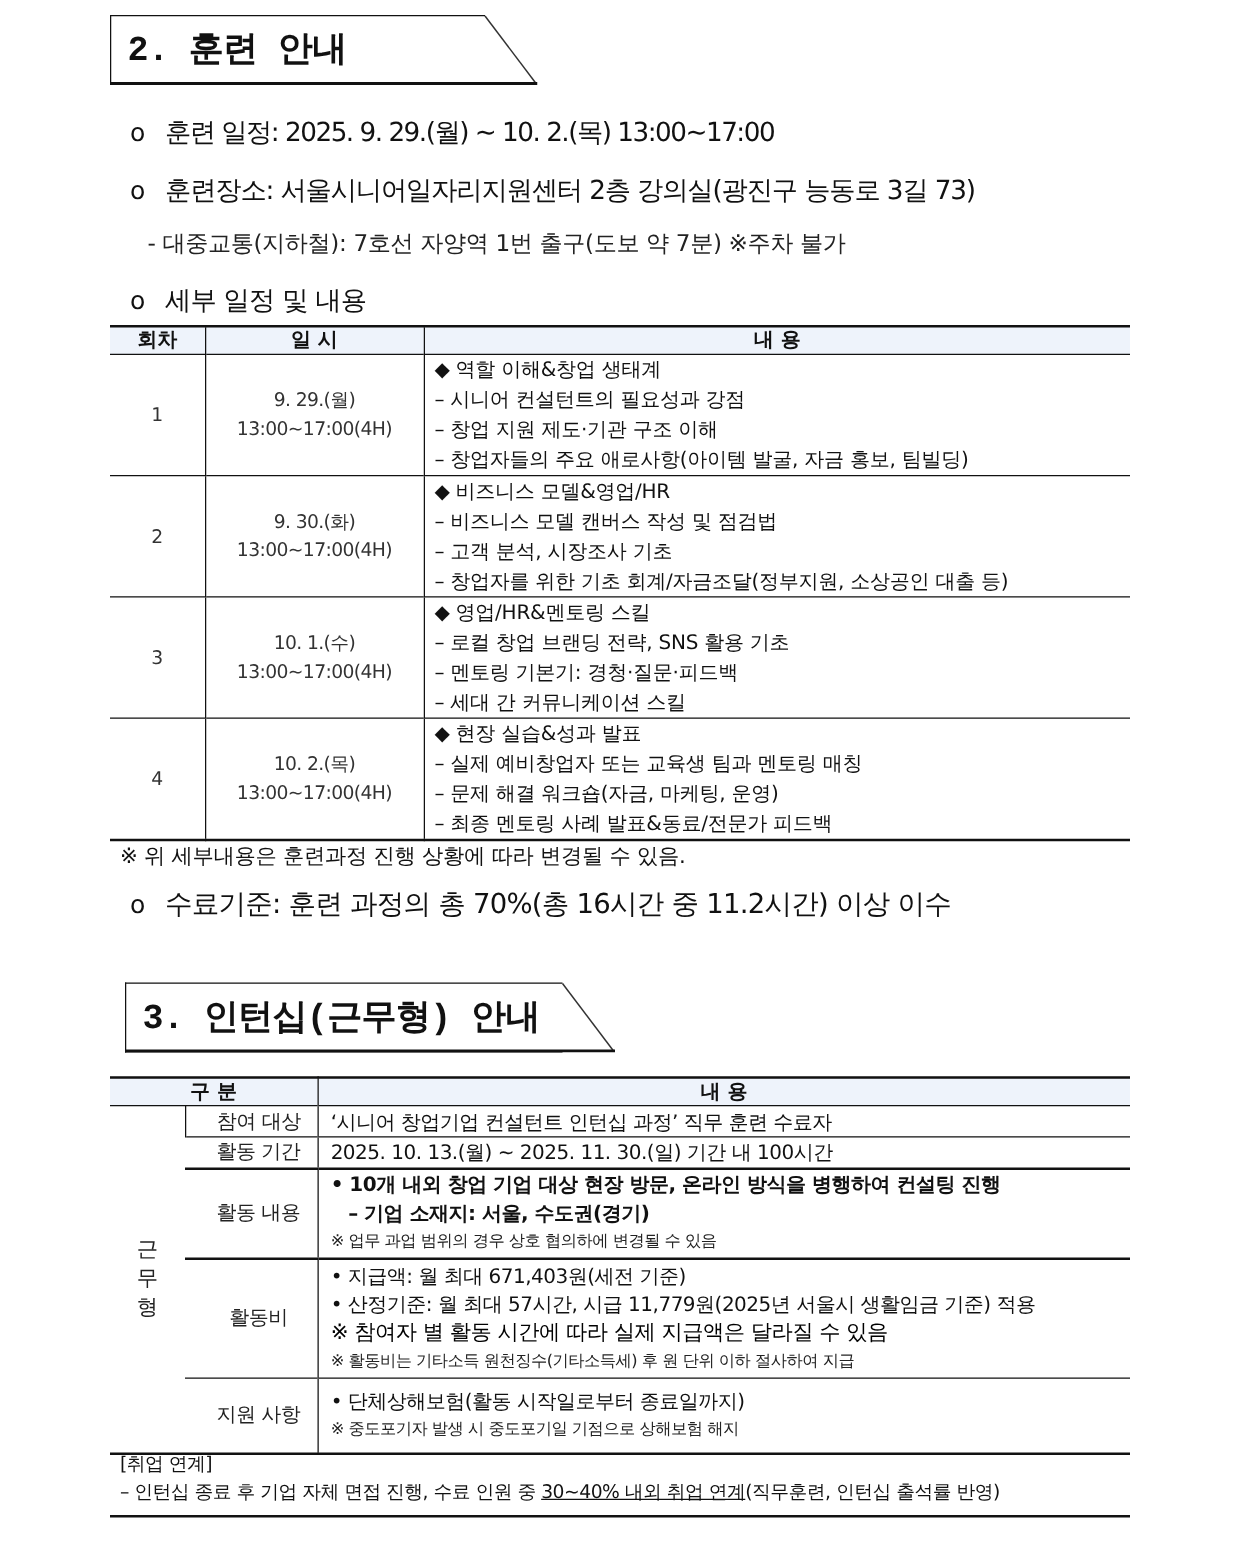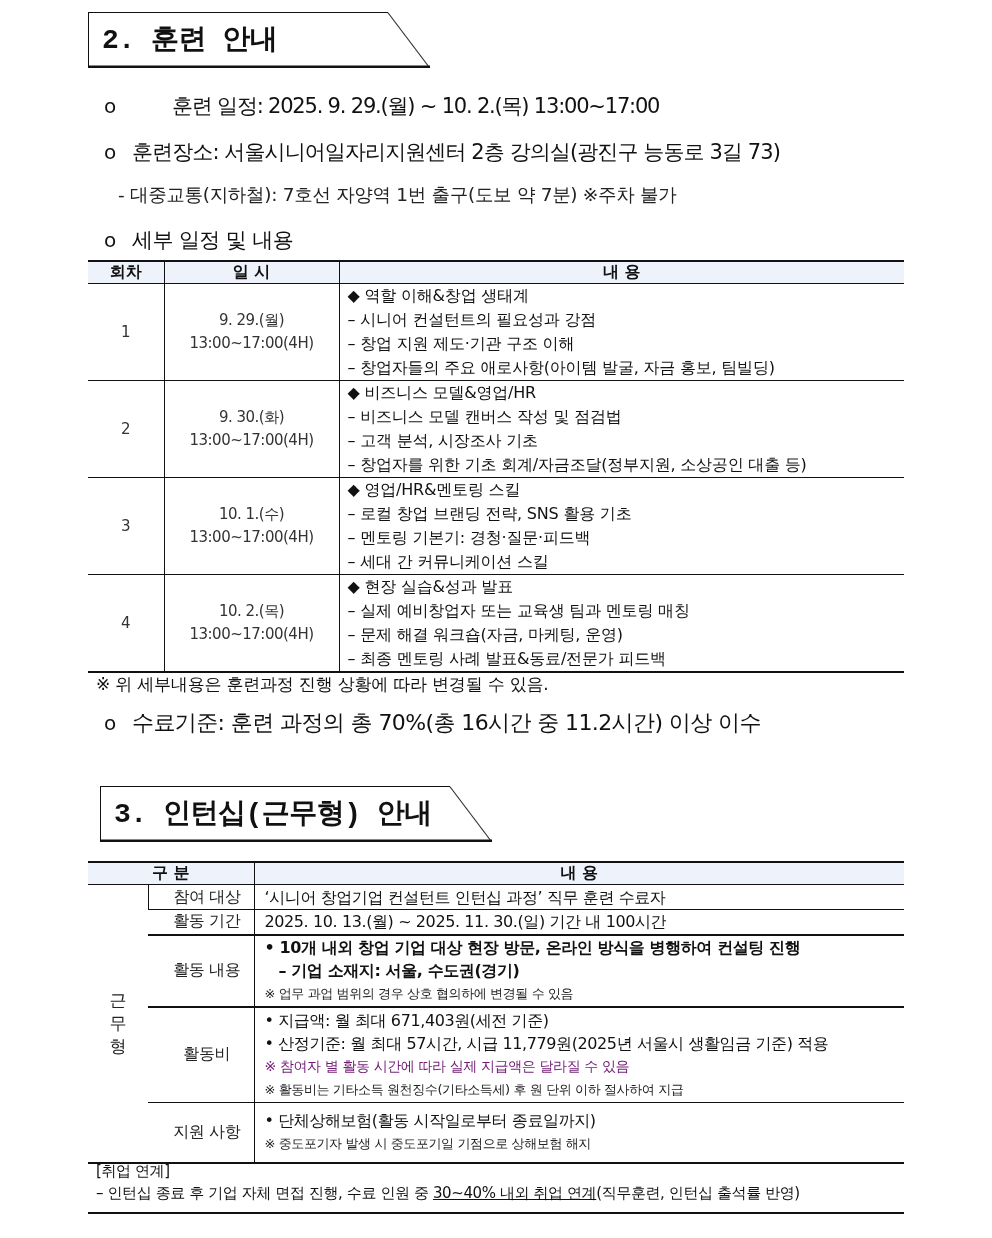--- a/index.html
+++ b/index.html
@@ -42,39 +42,39 @@
   #t2 { left: 88px; top: 861px; width: 816px; border-top: 2.5px solid #111; border-bottom: 2px solid #111; }
   #t2 thead tr { border-bottom: 1.5px solid #111; }
   #t2 td { font-size: 16px; letter-spacing: -0.4px; }
   #t2 td.grp { text-align: center; font-size: 17px; line-height: 23px; color: #222; border-top: none; }
   #t2 td.lbl { text-align: center; color: #222; white-space: nowrap; padding-left: 12px; }
   #t2 td.cont { padding-left: 10px; white-space: nowrap; line-height: 23px; }
   #t2 tr.thick td.lbl, #t2 tr.thick td.cont { border-top: 2px solid #111; }
   #t2 tr.thick-b td.lbl, #t2 tr.thick-b td.cont { border-top: 2px solid #111; }
   .bold { font-weight: bold; }
   .small { font-size: 13px; color: #222; }
-  .blue { color: #701a75; font-size: 14px; }
+  .blue { color: #000000; font-size: 17px; }
 
   #footer { position: absolute; left: 88px; top: 1160px; width: 816px; padding-left: 8px; font-size: 15px; line-height: 22px; letter-spacing: -0.4px; border-bottom: 2px solid #111; height: 54px; }
   #footer u { text-decoration: underline; }
 </style>
 </head>
 <body>
 
 <div class="sec-title" style="left:88px; top:12px; width:342px; height:56px;">
   <div class="box" style="width:300px;"></div>
   <svg width="342" height="56" style="left:0;">
     <line x1="300" y1="0.75" x2="341" y2="55" stroke="#333" stroke-width="1.2"></line>
     <line x1="0" y1="54.8" x2="342" y2="54.8" stroke="#111" stroke-width="2.5"></line>
   </svg>
   <span class="label">2. 훈련 안내</span>
 </div>
 
 <div class="bullet-line l1" style="top:92px;">
-  <span class="o">o</span><span style="letter-spacing:-1.2px;margin-left:40px;">훈련 일정: 2025. 9. 29.(월) ~ 10. 2.(목) 13:00~17:00</span>
+  <span class="o">o</span><span style="letter-spacing:-1.2px;">훈련 일정: 2025. 9. 29.(월) ~ 10. 2.(목) 13:00~17:00</span>
 </div>
 <div class="bullet-line l1" style="top:138px;">
   <span class="o">o</span><span style="letter-spacing:-0.9px;">훈련장소: 서울시니어일자리지원센터 2층 강의실(광진구 능동로 3길 73)</span>
 </div>
 <div class="bullet-line l-sub" style="left:118px; top:182px;">- 대중교통(지하철): 7호선 자양역 1번 출구(도보 약 7분) ※주차 불가</div>
 <div class="bullet-line l1" style="top:226px;">
   <span class="o">o</span><span>세부 일정 및 내용</span>
 </div>
 
 <table class="t" id="t1">

